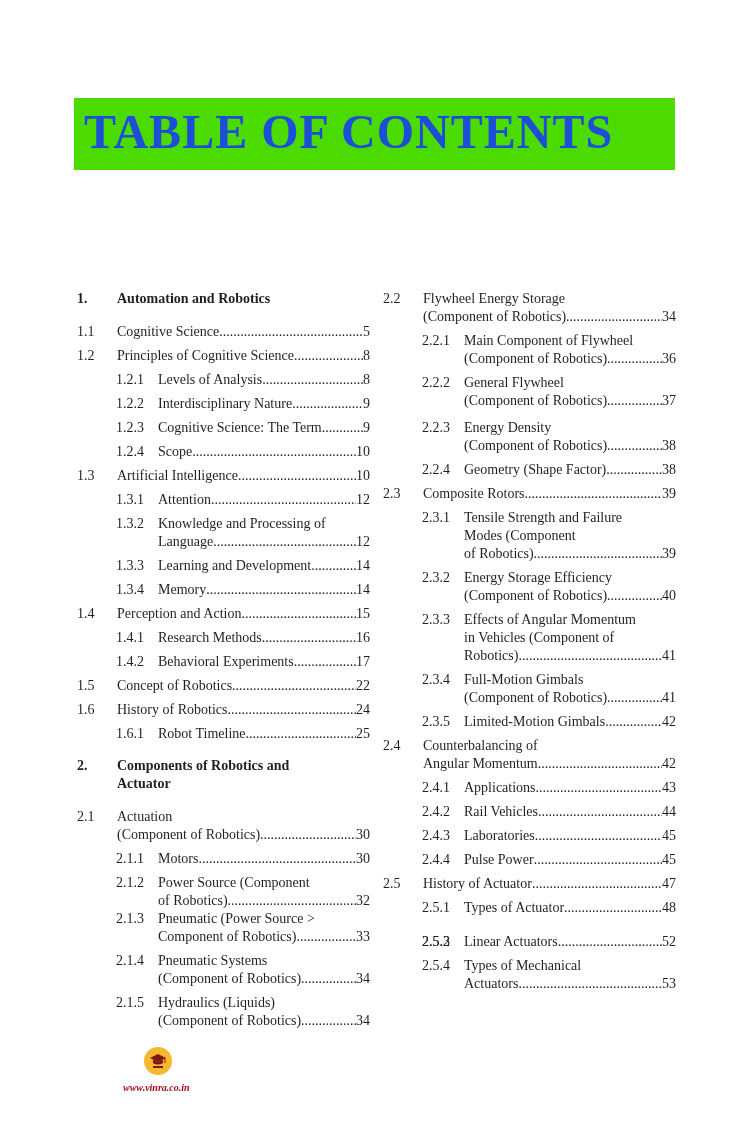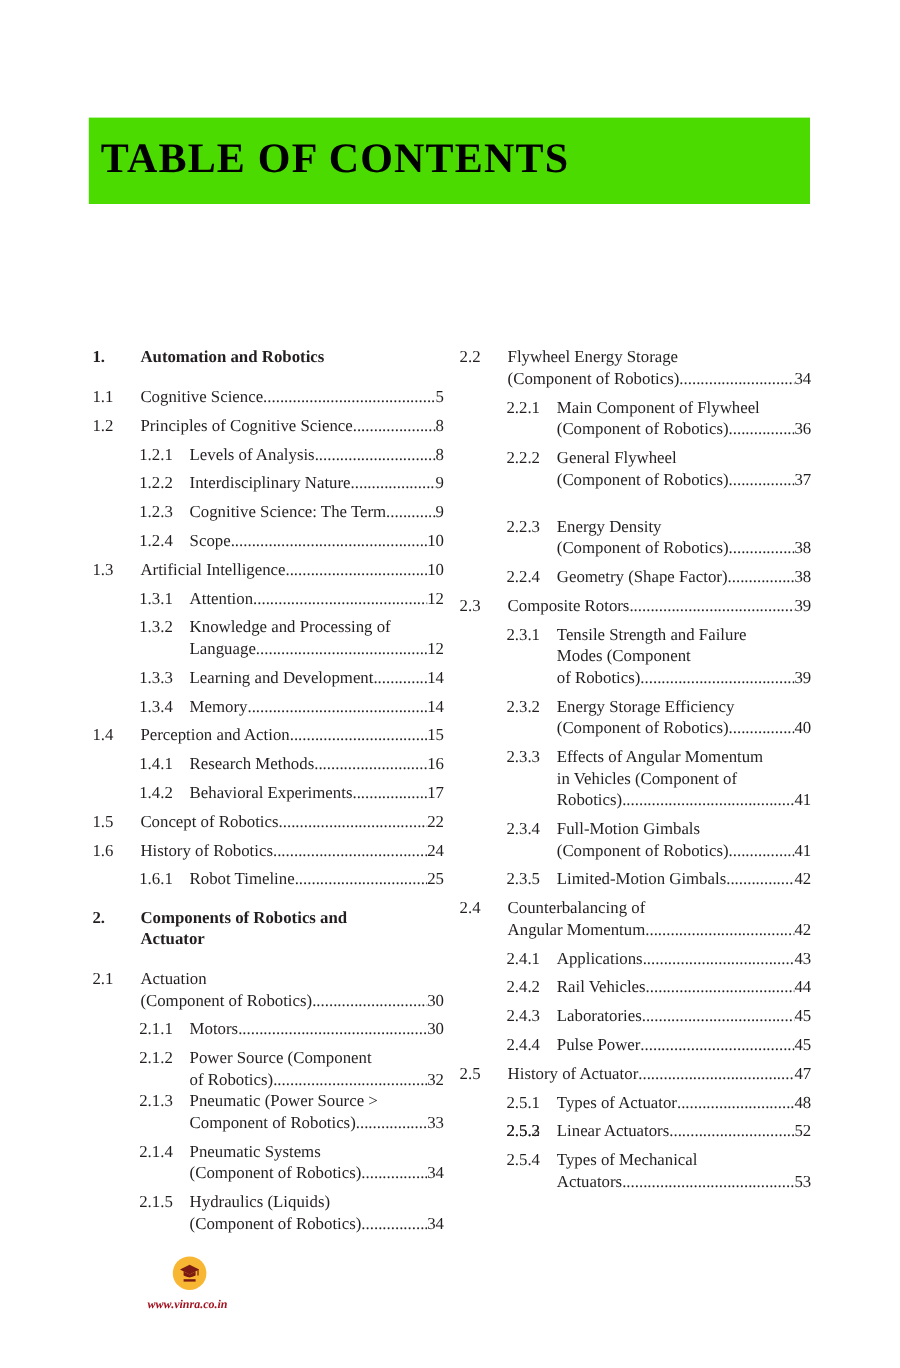--- a/index.html
+++ b/index.html
@@ -1,22 +1,22 @@
 <!DOCTYPE html>
 <html><head>
   <meta charset="utf-8">
   <style>
     html, body { margin: 0; padding: 0; background: #ffffff; }
     body { width: 750px; height: 1140px; position: relative; overflow: hidden;
       font-family: "Liberation Serif", "DejaVu Serif", serif; color: #231f20; }
     .banner { position: absolute; left: 74px; top: 98px; width: 601px; height: 72px;
       background: #4cdb00; }
     .banner h1 { margin: 0; position: absolute; left: 10px; top: 6px;
-      font-family: "Liberation Serif", serif; font-weight: bold; font-size: 35px;
-      letter-spacing: 1px; color: #000000; line-height: 56px; }
+      font-family: "Liberation Serif", serif; font-weight: bold; font-size: 48px;
+      letter-spacing: 1px; color: #1d4ed8; line-height: 56px; }
     .col { position: absolute; top: 290px; width: 293px; }
     .col.left { left: 77px; }
     .col.right { left: 383px; }
     .entry { position: relative; font-size: 14px; line-height: 18px; }
     .entry .num { position: absolute; left: 0; top: 0; }
     .entry .body { display: block; }
     .entry.l1 { font-weight: bold; }
     .entry.l1 .body { margin-left: 40px; }
     .entry.l2 { font-weight: normal; }
     .entry.l2 .body { margin-left: 40px; }
@@ -329,21 +329,21 @@
         <div class="line nodots">
           <span class="txt">Main Component of Flywheel</span>
         </div>
         <div class="line">
           <span class="txt">(Component of Robotics)</span>
           <span class="dots"></span>
           <span class="pg">36</span>
         </div>
       </span>
     </div>
-    <div class="entry l3" style="margin-bottom: 21px;">
+    <div class="entry l3" style="margin-bottom: 9px;">
       <span class="num">2.2.2</span>
       <span class="body">
         <div class="line nodots">
           <span class="txt">General Flywheel</span>
         </div>
         <div class="line">
           <span class="txt">(Component of Robotics)</span>
           <span class="dots"></span>
           <span class="pg">37</span>
         </div>
@@ -506,21 +506,21 @@
     <div class="entry l2" style="margin-bottom: 6px;">
       <span class="num">2.5</span>
       <span class="body">
         <div class="line">
           <span class="txt">History of Actuator</span>
           <span class="dots"></span>
           <span class="pg">47</span>
         </div>
       </span>
     </div>
-    <div class="entry l3" style="margin-bottom: 6px;">
+    <div class="entry l3" style="margin-bottom: 16px;">
       <span class="num">2.5.1</span>
       <span class="body">
         <div class="line">
           <span class="txt">Types of Actuator</span>
           <span class="dots"></span>
           <span class="pg">48</span>
         </div>
       </span>
     </div>
     <div class="entry l3" style="margin-bottom: 6px;">

